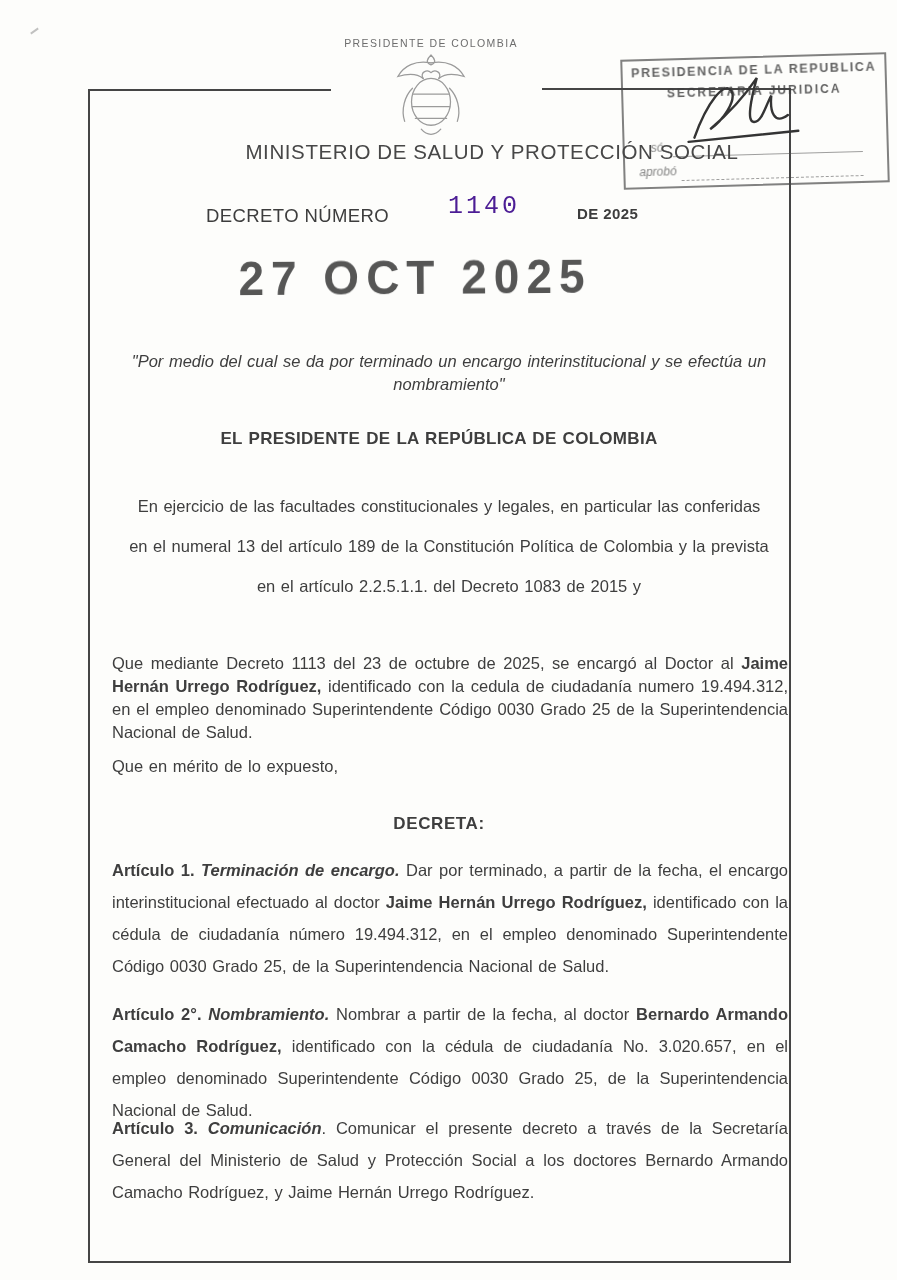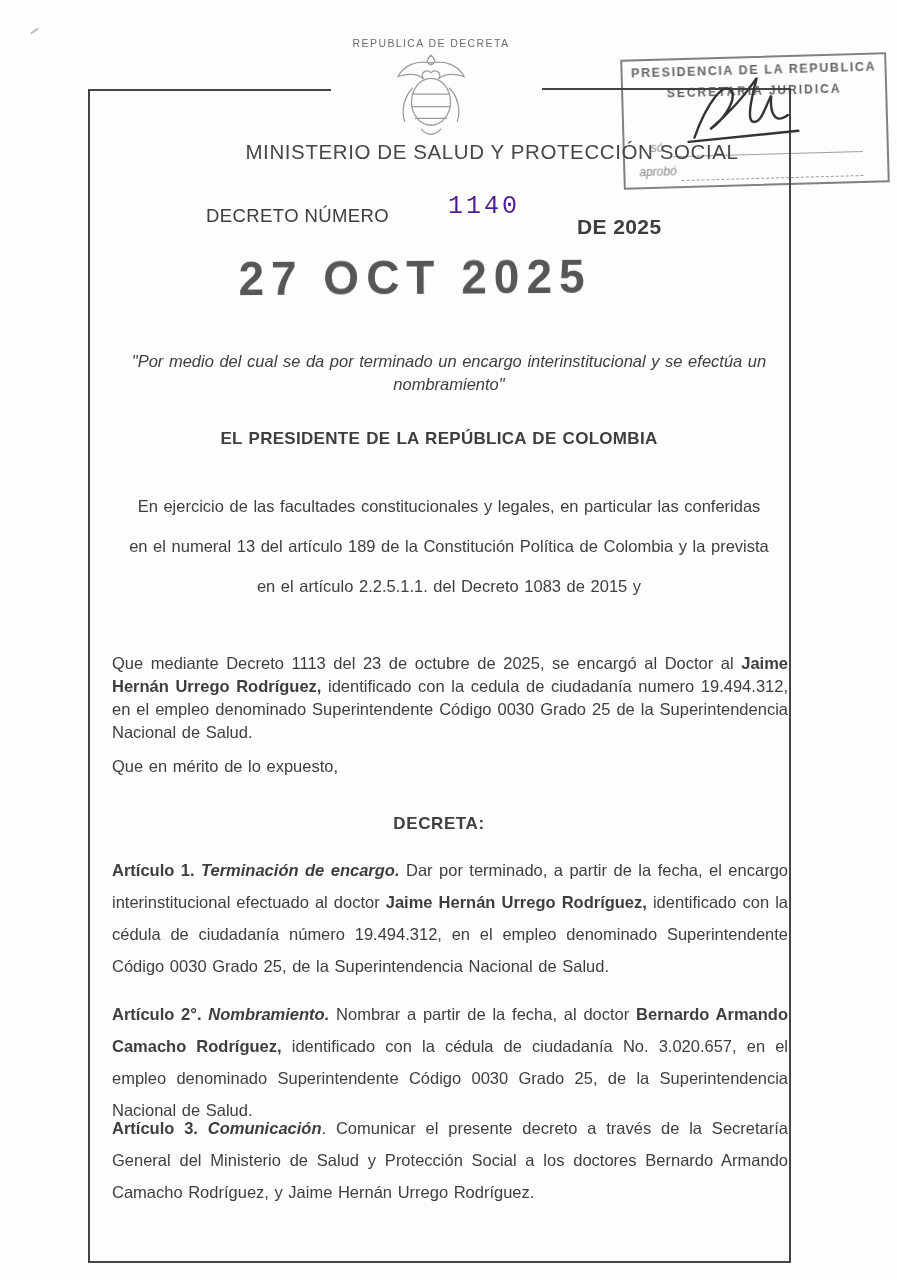--- a/index.html
+++ b/index.html
@@ -39,22 +39,22 @@
   .fl-2{left:56px;top:120px;width:182px;border-bottom-style:dashed;}
   .sig{position:absolute;left:62px;top:8px;width:120px;height:88px;}
   
   .ministry-title{position:absolute;top:140px;left:88px;width:808px;
     text-align:center;font-size:20.5px;letter-spacing:.6px;color:#474747;}
   .decree-label{position:absolute;left:206px;top:205px;
     font-size:18.5px;font-weight:normal;letter-spacing:.4px;}
   .decree-number{position:absolute;left:448px;top:192px;
     font-family:"Liberation Mono",monospace;font-size:25px;letter-spacing:3px;
     color:#4c1d95;filter:blur(.2px);}
-  .decree-year{position:absolute;left:577px;top:215px;
-    font-size:21px;font-weight:bold;letter-spacing:.4px;text-align:center;}
+  .decree-year{position:absolute;left:577px;top:205px;
+    font-size:15px;font-weight:bold;letter-spacing:.4px;text-align:center;}
   .date-stamp{position:absolute;top:250px;left:180px;width:470px;text-align:center;
     font-size:46px;font-weight:bold;letter-spacing:7px;color:#484848;
     transform:rotate(-.4deg) scaleY(1.04);filter:blur(.35px);opacity:.92;}
   
   .para{position:absolute;margin:0;font-size:16.5px;line-height:23px;
     color:#3e3e3e;word-spacing:1px;}
   .center{text-align:center;}
   .justify{text-align:justify;}
   .quote{top:350px;left:116px;width:666px;font-style:italic;}
   .president{top:427px;left:88px;width:702px;font-weight:bold;font-size:17px;
@@ -73,21 +73,21 @@
   .b{font-weight:bold;}
   .bi{font-weight:bold;font-style:italic;}
 </style>
 </head>
 <body>
 
 <div class="sheet">
 
   <div class="noise-mark"></div>
 
-  <div class="republic-label">REPUBLICA DE DECRETA</div>
+  <div class="republic-label">PRESIDENTE DE COLOMBIA</div>
 
   <svg class="crest" viewBox="0 0 80 92" xmlns="http://www.w3.org/2000/svg">
     <g stroke="#8a8a8a" fill="none" stroke-width="1.3" stroke-linecap="round">
       <path d="M40 4 C36 8 34 12 40 14 C46 12 44 8 40 4 Z"></path>
       <path d="M40 12 C24 9 12 15 6 26 C16 23 26 23 32 28"></path>
       <path d="M40 12 C56 9 68 15 74 26 C64 23 54 23 48 28"></path>
       <path d="M32 28 C28 22 36 18 40 22 C44 18 52 22 48 28"></path>
       <ellipse cx="40" cy="52" rx="20" ry="24"></ellipse>
       <path d="M22 44 L58 44 M21 57 L59 57 M24 69 L56 69"></path>
       <path d="M21 38 C13 46 9 60 13 72"></path>

